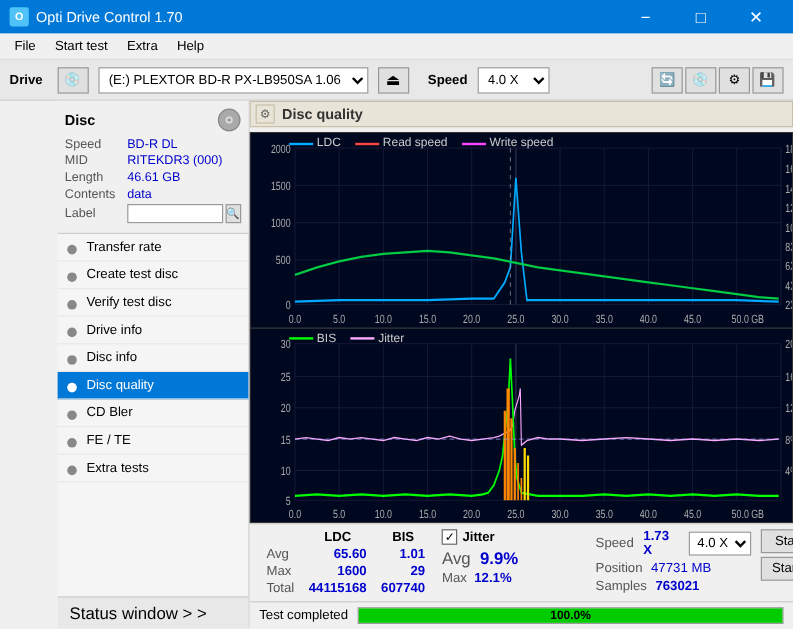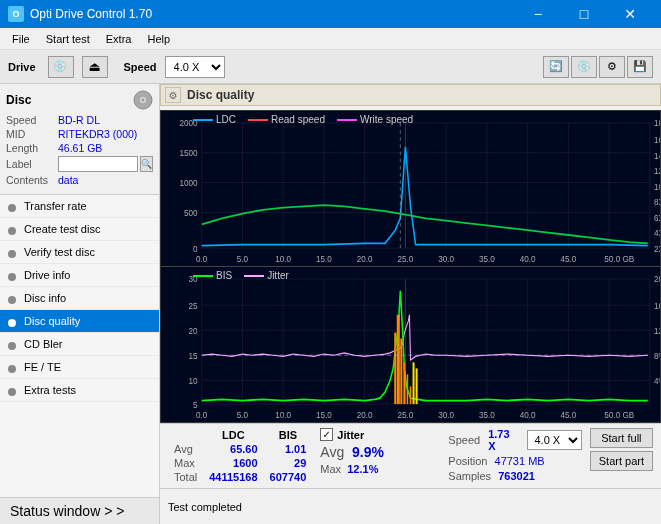--- a/index.html
+++ b/index.html
@@ -20,21 +20,21 @@
     .drivebar { background: #e8e8e8; height: 34px; display: flex; align-items: center; padding: 0 8px; border-bottom: 1px solid #ccc; gap: 8px; }
     .drive-label { font-weight: bold; font-size: 11px; margin-right: 4px; }
     .drive-select { height: 22px; font-size: 11px; border: 1px solid #999; background: white; padding: 0 4px; min-width: 200px; }
     .drive-btn { height: 22px; width: 26px; background: #e0e0e0; border: 1px solid #999; cursor: pointer; display: flex; align-items: center; justify-content: center; font-size: 13px; }
     .speed-label { font-weight: bold; font-size: 11px; margin-left: 8px; }
     .speed-select { height: 22px; font-size: 11px; border: 1px solid #999; background: white; padding: 0 4px; width: 60px; }
     .drive-icons { display: flex; gap: 2px; margin-left: auto; }
     .drive-icon-btn { height: 22px; width: 26px; background: #e0e0e0; border: 1px solid #999; cursor: pointer; display: flex; align-items: center; justify-content: center; font-size: 11px; }
 
     
-    .main { display: flex; height: calc(524px - 28px - 22px - 34px); }
+    .main { display: flex; height: calc(524px - 28px - 22px - 34px); padding-left: 48px; }
 
     
     .sidebar { width: 160px; background: #f5f5f5; border-right: 1px solid #ccc; display: flex; flex-direction: column; flex-shrink: 0; }
     
     
     .disc-panel { padding: 6px; border-bottom: 1px solid #ccc; background: #f0f0f0; }
     .disc-header { display: flex; align-items: center; justify-content: space-between; margin-bottom: 4px; }
     .disc-title { font-weight: bold; font-size: 12px; }
     .disc-icon { width: 20px; height: 20px; }
     .disc-row { display: flex; align-items: center; margin-bottom: 2px; font-size: 10.5px; }
@@ -48,21 +48,21 @@
     .nav-item { padding: 5px 10px 5px 24px; cursor: pointer; font-size: 11px; color: #000; display: flex; align-items: flex-end; gap: 6px; border-bottom: 1px solid #e8e8e8; position: relative; }
     .nav-item.active { background: #0078d7; color: white; }
     .nav-item .nav-dot { width: 8px; height: 8px; border-radius: 50%; background: #888; position: absolute; left: 8px; }
     .nav-item.active .nav-dot { background: white; }
     .nav-label { font-size: 11px; }
 
     
     .status-window-btn { padding: 5px 10px; cursor: pointer; font-size: 14px; background: #e8e8e8; border-top: 1px solid #ccc; margin-top: auto; display: flex; align-items: center; gap: 4px; }
 
     
-    .bottom-bar { height: 36px; background: #f0f0f0; border-top: 1px solid #ccc; display: flex; align-items: center; padding: 0 8px; gap: 8px; font-size: 11px; }
+    .bottom-bar { height: 23px; background: #f0f0f0; border-top: 1px solid #ccc; display: flex; align-items: center; padding: 0 8px; gap: 8px; font-size: 11px; }
     .progress-container { flex: 1; height: 14px; background: #ddd; border: 1px solid #999; position: relative; }
     .progress-fill { height: 100%; background: #00cc00; }
     .progress-text { position: absolute; top: 0; left: 0; right: 0; bottom: 0; display: flex; align-items: center; justify-content: center; font-size: 10px; font-weight: bold; }
     .status-text { font-size: 11px; color: #000; }
 
     
     .content { flex: 1; display: flex; flex-direction: column; overflow: hidden; }
     .chart-header { display: flex; align-items: center; gap: 6px; padding: 2px 4px; background: #e8e4d8; border: 1px solid #c8c0a8; margin-bottom: 4px; }
     .chart-title { font-size: 12px; font-weight: bold; color: #333; }
     .chart-icon { width: 16px; height: 16px; background: #e8e4d8; border: 1px solid #c8c0a8; display: flex; align-items: center; justify-content: center; font-size: 10px; color: #666; }
@@ -112,20 +112,23 @@
 <div class="menubar">
   <div class="menu-item">File</div>
   <div class="menu-item">Start test</div>
   <div class="menu-item">Extra</div>
   <div class="menu-item">Help</div>
 </div>
 
 <div class="drivebar">
   <span class="drive-label">Drive</span>
   <div class="drive-icon-btn">💿</div>
+  <select class="drive-select">
+    <option>(E:) PLEXTOR BD-R  PX-LB950SA 1.06</option>
+  </select>
   <div class="drive-btn">⏏</div>
   <span class="speed-label">Speed</span>
   <select class="speed-select">
     <option>4.0 X</option>
   </select>
   <div class="drive-icons">
     <div class="drive-icon-btn">🔄</div>
     <div class="drive-icon-btn">💿</div>
     <div class="drive-icon-btn">⚙</div>
     <div class="drive-icon-btn">💾</div>
@@ -151,27 +154,27 @@
       </div>
       <div class="disc-row">
         <span class="disc-key">MID</span>
         <span class="disc-val disc-val-blue">RITEKDR3 (000)</span>
       </div>
       <div class="disc-row">
         <span class="disc-key">Length</span>
         <span class="disc-val">46.61 GB</span>
       </div>
       <div class="disc-row">
+        <span class="disc-key">Contents</span>
+        <span class="disc-val disc-val-blue">data</span>
+      </div>
+      <div class="disc-row">
         <span class="disc-key">Label</span>
         <input class="label-input" type="text" style="">
         <div class="label-btn">🔍</div>
-      </div>
-      <div class="disc-row">
-        <span class="disc-key">Contents</span>
-        <span class="disc-val disc-val-blue">data</span>
       </div>
     </div>
 
     <div>
       <div class="nav-item">
         <div class="nav-dot"></div>
         <span class="nav-label">Transfer rate</span>
       </div>
       <div class="nav-item">
         <div class="nav-dot"></div>
@@ -436,15 +439,19 @@
       </div>
 
       <div class="action-btns">
         <button class="action-btn">Start full</button>
         <button class="action-btn">Start part</button>
       </div>
     </div>
 
     <div class="bottom-bar">
       <span class="status-text">Test completed</span>
+      <div class="progress-container">
+        <div class="progress-fill" style="width:100%;"></div>
+        <div class="progress-text">100.0%</div>
+      </div>
     </div>
   </div>
 </div>
 
 </body></html>

